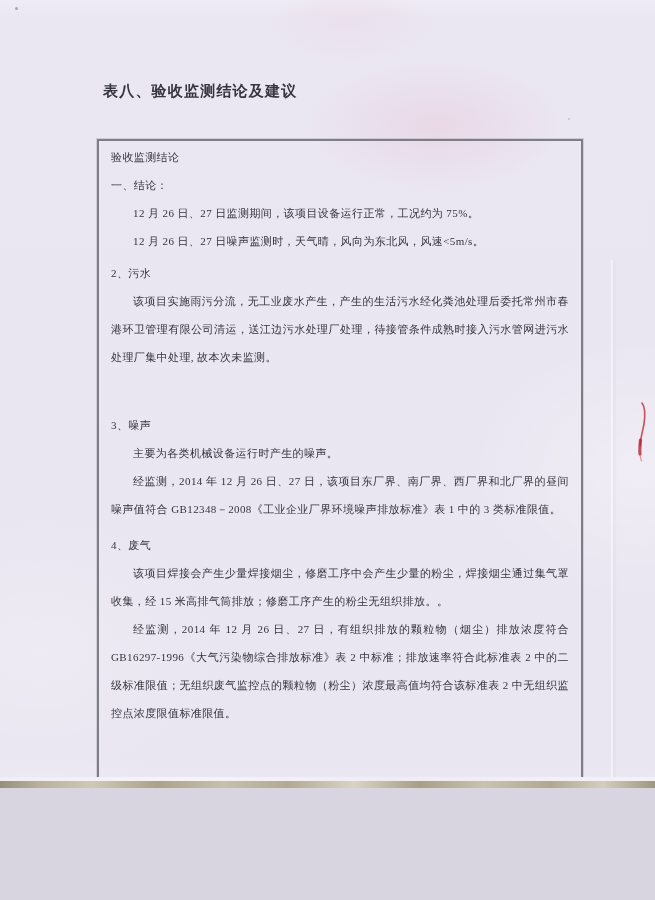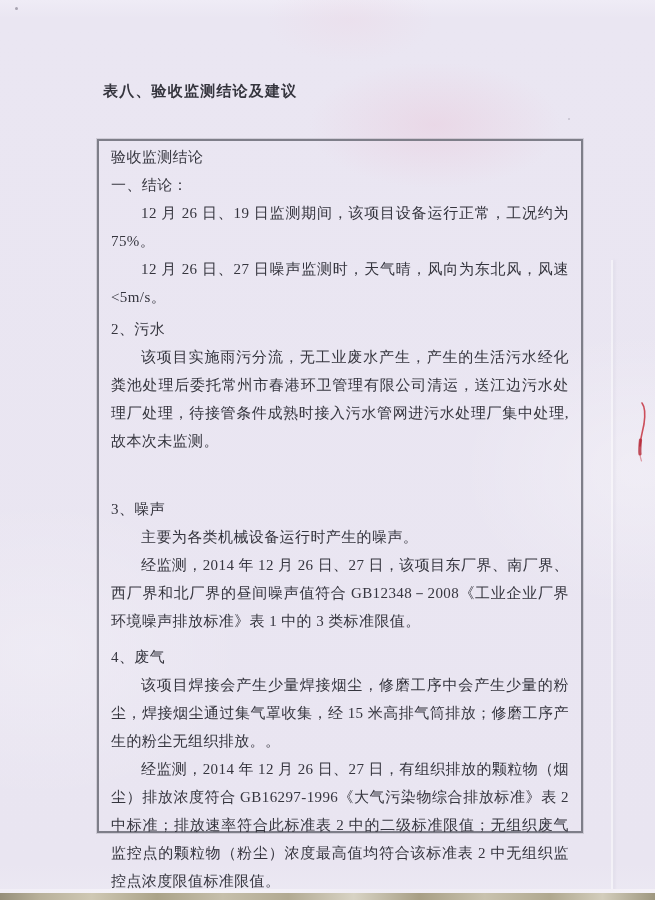--- a/index.html
+++ b/index.html
@@ -3,21 +3,21 @@
 <meta charset="utf-8">
 <style>
   html, body { margin: 0; padding: 0; }
   body {
     width: 655px; height: 900px;
     font-family: "Liberation Serif", "DejaVu Serif", serif;
     background: #d8d4e0;
   }
   .scan-page {
     position: relative;
-    width: 655px; height: 900px;
+    width: 655px; height: 788px;
     overflow: hidden;
     color: #35353e;
     background:
       radial-gradient(ellipse 180px 90px at 435px 125px, rgba(233,205,222,0.55), rgba(233,205,222,0) 70%),
       radial-gradient(ellipse 120px 60px at 350px 20px, rgba(236,214,228,0.35), rgba(236,214,228,0) 70%),
       radial-gradient(ellipse 260px 200px at 640px 470px, rgba(255,255,255,0.30), rgba(255,255,255,0) 70%),
       radial-gradient(ellipse 300px 220px at 40px 650px, rgba(255,255,255,0.22), rgba(255,255,255,0) 70%),
       linear-gradient(180deg, #efecf6 0px, #eae6f2 18px, #e9e5f1 96%, #ece9f3 100%);
   }
   
@@ -33,21 +33,21 @@
   }
   .doc-box {
     position: absolute; left: 97px; top: 139px;
     width: 486px; height: 694px;
     box-sizing: border-box;
     border: 2px solid #7e7e89;
     box-shadow: 0 0 0 1px rgba(126,126,137,0.25);
     padding: 2px 12px 0 12px;
   }
   .line, .para, .sec-heading {
-    font-size: 15px;
+    font-size: 11px;
     line-height: 28px;
     letter-spacing: 0.4px;
   }
   .para {
     margin: 0;
     text-indent: 2em;
     text-align: justify;
   }
   .sec { margin: 0; }
   .sec.gap-a { margin-top: 4px; }
@@ -81,21 +81,21 @@
   <div class="speck s1"></div>
   <div class="speck s2"></div>
 
   <div class="page-title">表八、验收监测结论及建议</div>
 
   <div class="doc-box">
     <div class="line">验收监测结论</div>
     <div class="line">一、结论：</div>
 
     <div class="sec">
-      <p class="para">12 月 26 日、19 日监测期间，该项目设备运行正常，工况约为 75%。</p>
+      <p class="para">12 月 26 日、27 日监测期间，该项目设备运行正常，工况约为 75%。</p>
       <p class="para">12 月 26 日、27 日噪声监测时，天气晴，风向为东北风，风速&lt;5m/s。</p>
     </div>
 
     <div class="sec gap-a">
       <div class="sec-heading">2、污水</div>
       <p class="para">该项目实施雨污分流，无工业废水产生，产生的生活污水经化粪池处理后委托常州市春港环卫管理有限公司清运，送江边污水处理厂处理，待接管条件成熟时接入污水管网进污水处理厂集中处理, 故本次未监测。</p>
     </div>
 
     <div class="sec gap-b">
       <div class="sec-heading">3、噪声</div>

